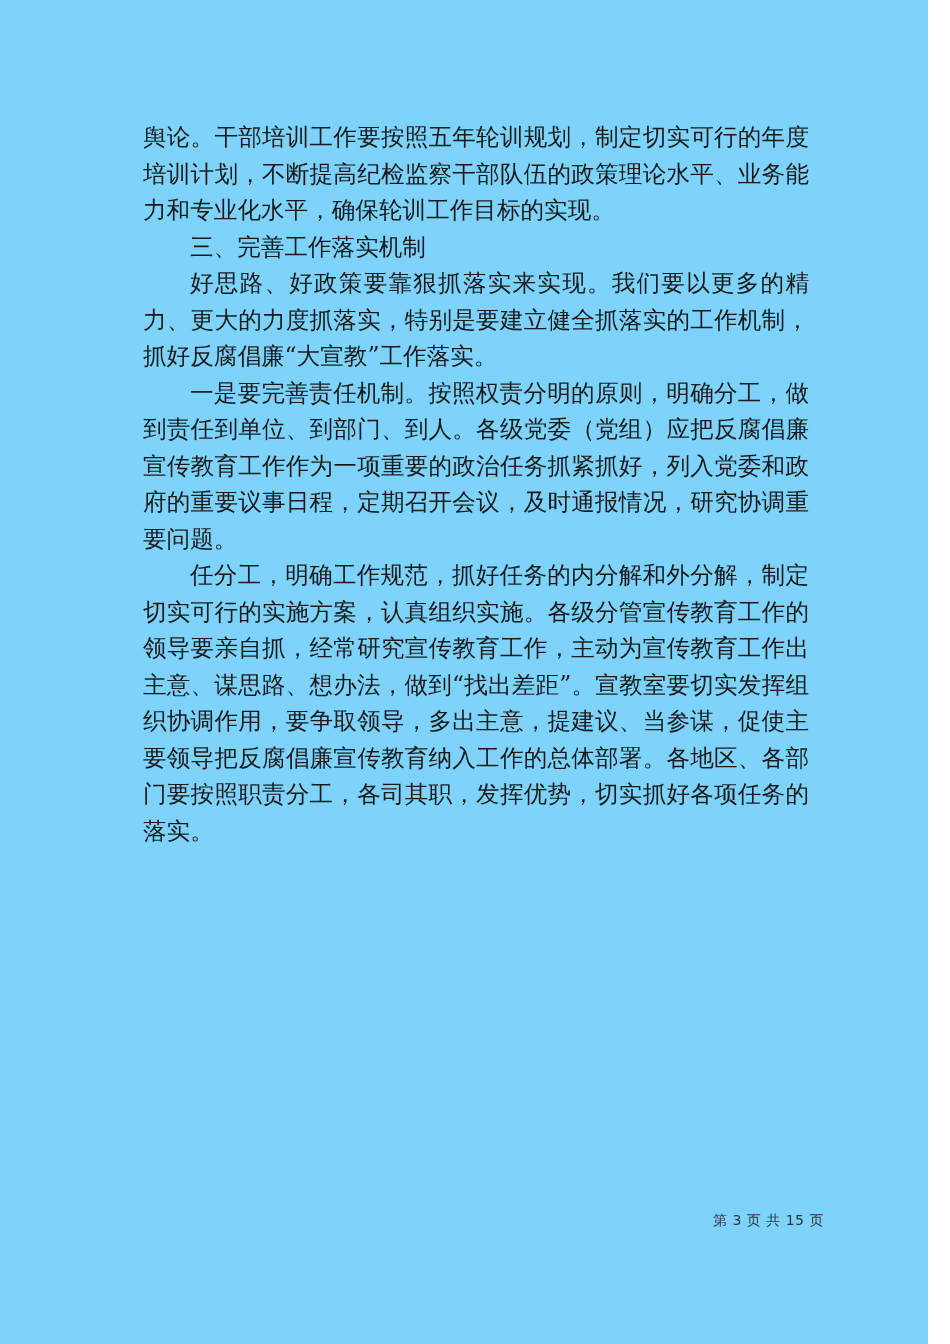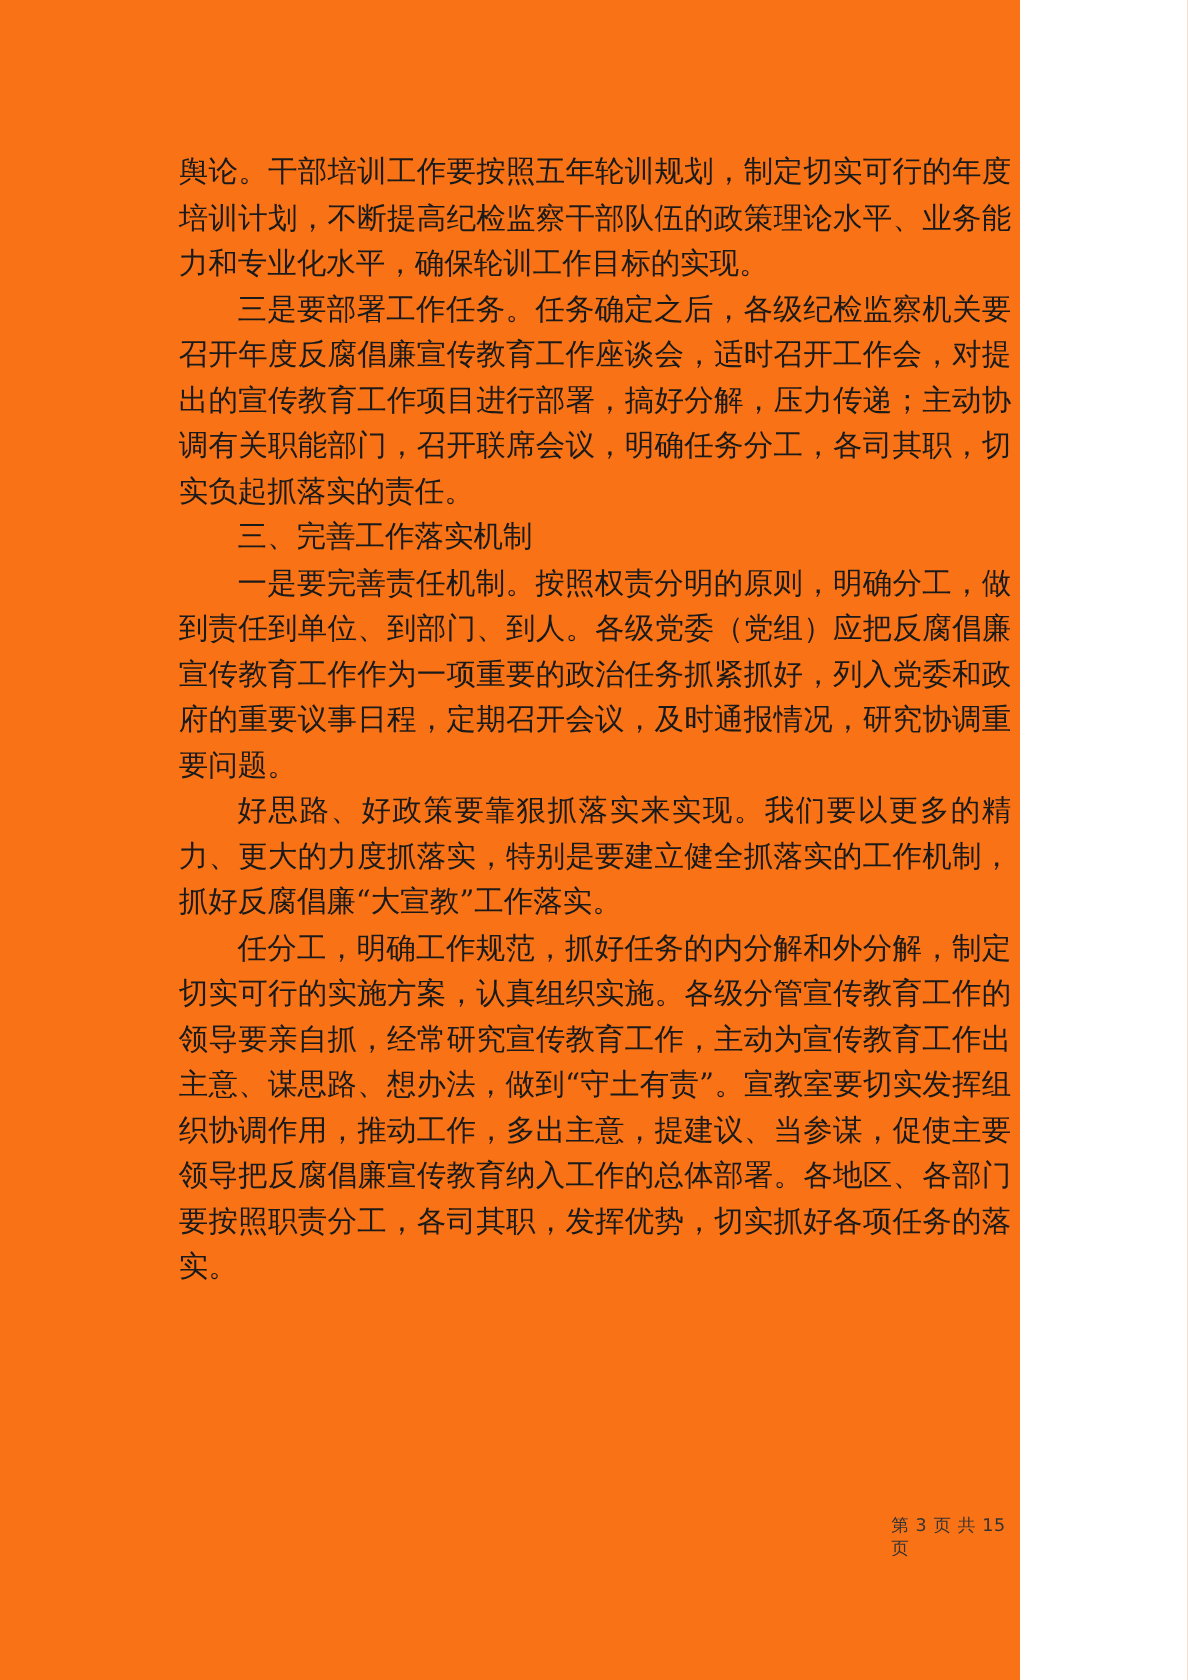--- a/index.html
+++ b/index.html
@@ -1,18 +1,18 @@
 <!DOCTYPE html>
 <html><head>
 <meta charset="utf-8">
 <style>
   html, body { margin: 0; padding: 0; background: #ffffff; }
   body { width: 950px; height: 1344px; position: relative; overflow: hidden; }
   .page {
-    position: absolute; left: 0; top: 0; width: 816px; height: 1344px; background: #f97316;
+    position: absolute; left: 0; top: 0; width: 928px; height: 1344px; background: #7dd3fc;
   }
   .content {
     position: absolute; left: 143px; top: 119px; width: 666px;
     font-family: "DejaVu Serif", "Liberation Serif", serif;
     font-size: 23.6px; line-height: 36.5px; color: #1a1a1a;
     text-align: justify;
   }
   .content p { margin: 0; padding: 0; }
   .content p.indent { text-indent: 47px; }
   .footer {
@@ -20,20 +20,19 @@
     font-family: "DejaVu Sans", "Liberation Sans", sans-serif;
     font-size: 14px; color: #333; letter-spacing: 0.5px;
   }
 </style>
 </head>
 <body>
 
 <div class="page">
   <div class="content">
     <p>舆论。干部培训工作要按照五年轮训规划，制定切实可行的年度培训计划，不断提高纪检监察干部队伍的政策理论水平、业务能力和专业化水平，确保轮训工作目标的实现。</p>
-    <p class="indent">三是要部署工作任务。任务确定之后，各级纪检监察机关要召开年度反腐倡廉宣传教育工作座谈会，适时召开工作会，对提出的宣传教育工作项目进行部署，搞好分解，压力传递；主动协调有关职能部门，召开联席会议，明确任务分工，各司其职，切实负起抓落实的责任。</p>
     <p class="indent">三、完善工作落实机制</p>
+    <p class="indent">好思路、好政策要靠狠抓落实来实现。我们要以更多的精力、更大的力度抓落实，特别是要建立健全抓落实的工作机制，抓好反腐倡廉“大宣教”工作落实。</p>
     <p class="indent">一是要完善责任机制。按照权责分明的原则，明确分工，做到责任到单位、到部门、到人。各级党委（党组）应把反腐倡廉宣传教育工作作为一项重要的政治任务抓紧抓好，列入党委和政府的重要议事日程，定期召开会议，及时通报情况，研究协调重要问题。</p>
-    <p class="indent">好思路、好政策要靠狠抓落实来实现。我们要以更多的精力、更大的力度抓落实，特别是要建立健全抓落实的工作机制，抓好反腐倡廉“大宣教”工作落实。</p>
-    <p class="indent">任分工，明确工作规范，抓好任务的内分解和外分解，制定切实可行的实施方案，认真组织实施。各级分管宣传教育工作的领导要亲自抓，经常研究宣传教育工作，主动为宣传教育工作出主意、谋思路、想办法，做到“守土有责”。宣教室要切实发挥组织协调作用，推动工作，多出主意，提建议、当参谋，促使主要领导把反腐倡廉宣传教育纳入工作的总体部署。各地区、各部门要按照职责分工，各司其职，发挥优势，切实抓好各项任务的落实。</p>
+    <p class="indent">任分工，明确工作规范，抓好任务的内分解和外分解，制定切实可行的实施方案，认真组织实施。各级分管宣传教育工作的领导要亲自抓，经常研究宣传教育工作，主动为宣传教育工作出主意、谋思路、想办法，做到“找出差距”。宣教室要切实发挥组织协调作用，要争取领导，多出主意，提建议、当参谋，促使主要领导把反腐倡廉宣传教育纳入工作的总体部署。各地区、各部门要按照职责分工，各司其职，发挥优势，切实抓好各项任务的落实。</p>
   </div>
   <div class="footer">第 3 页 共 15 页</div>
 </div>
 
 </body></html>

